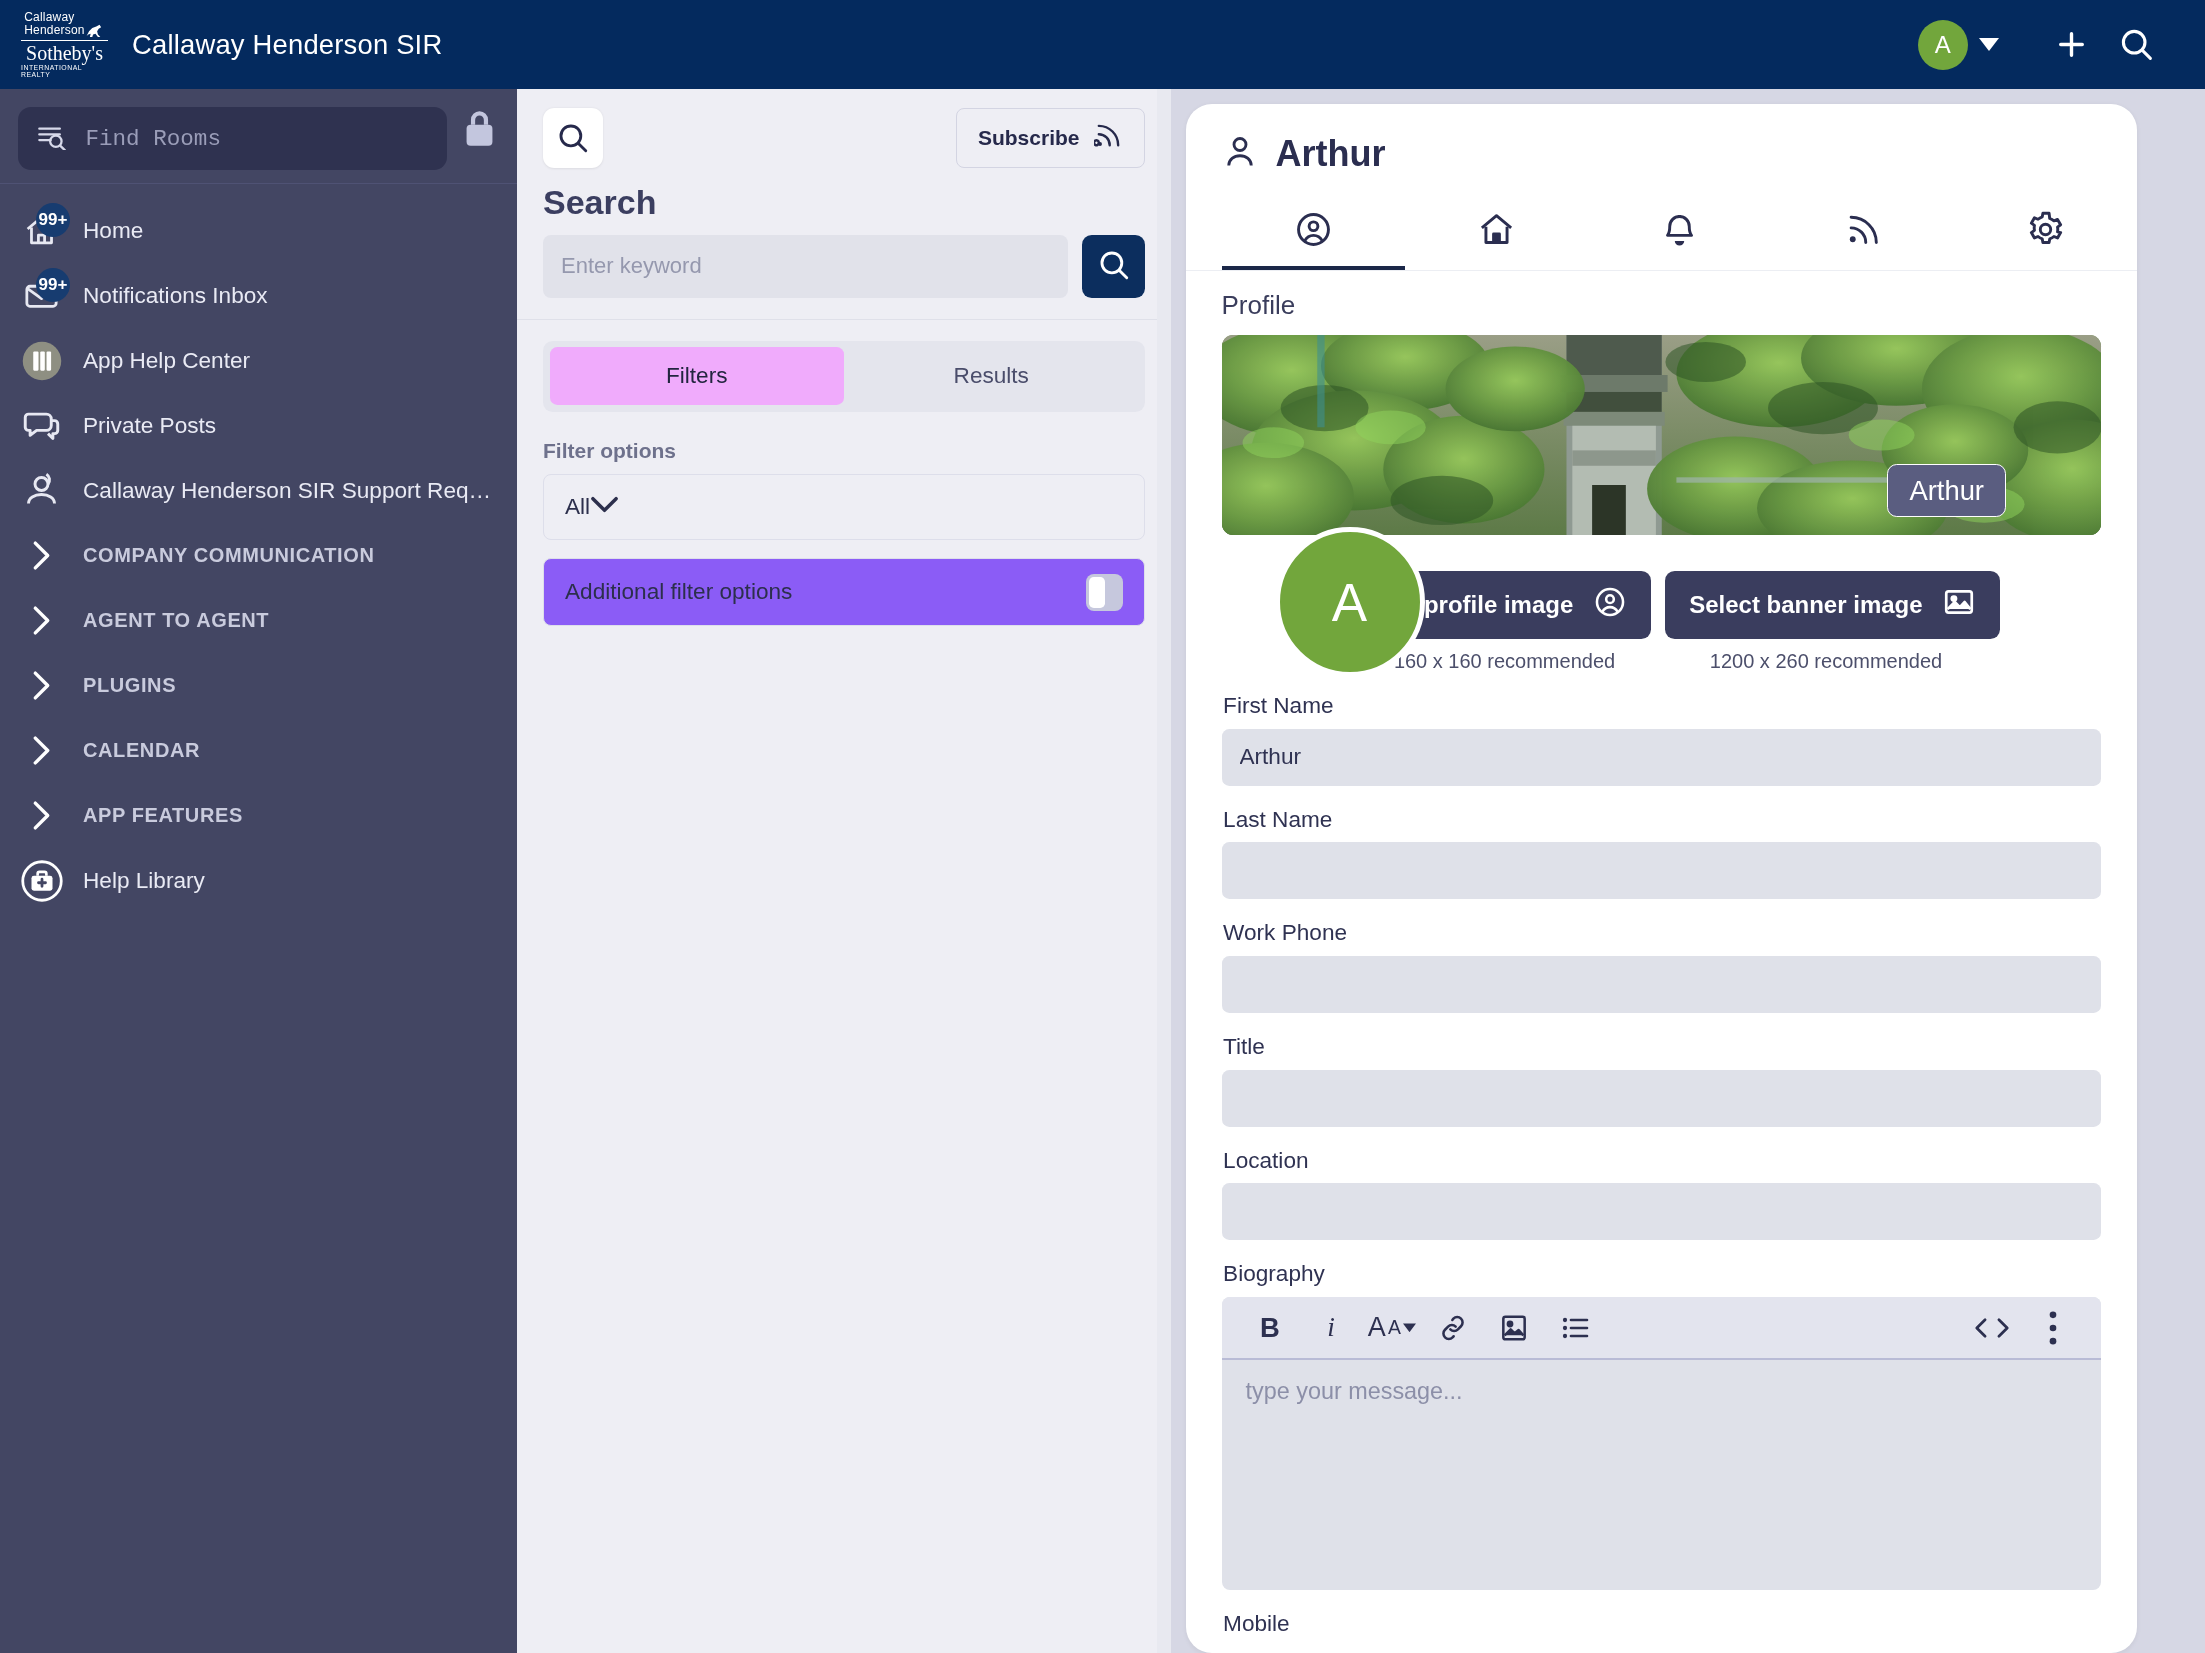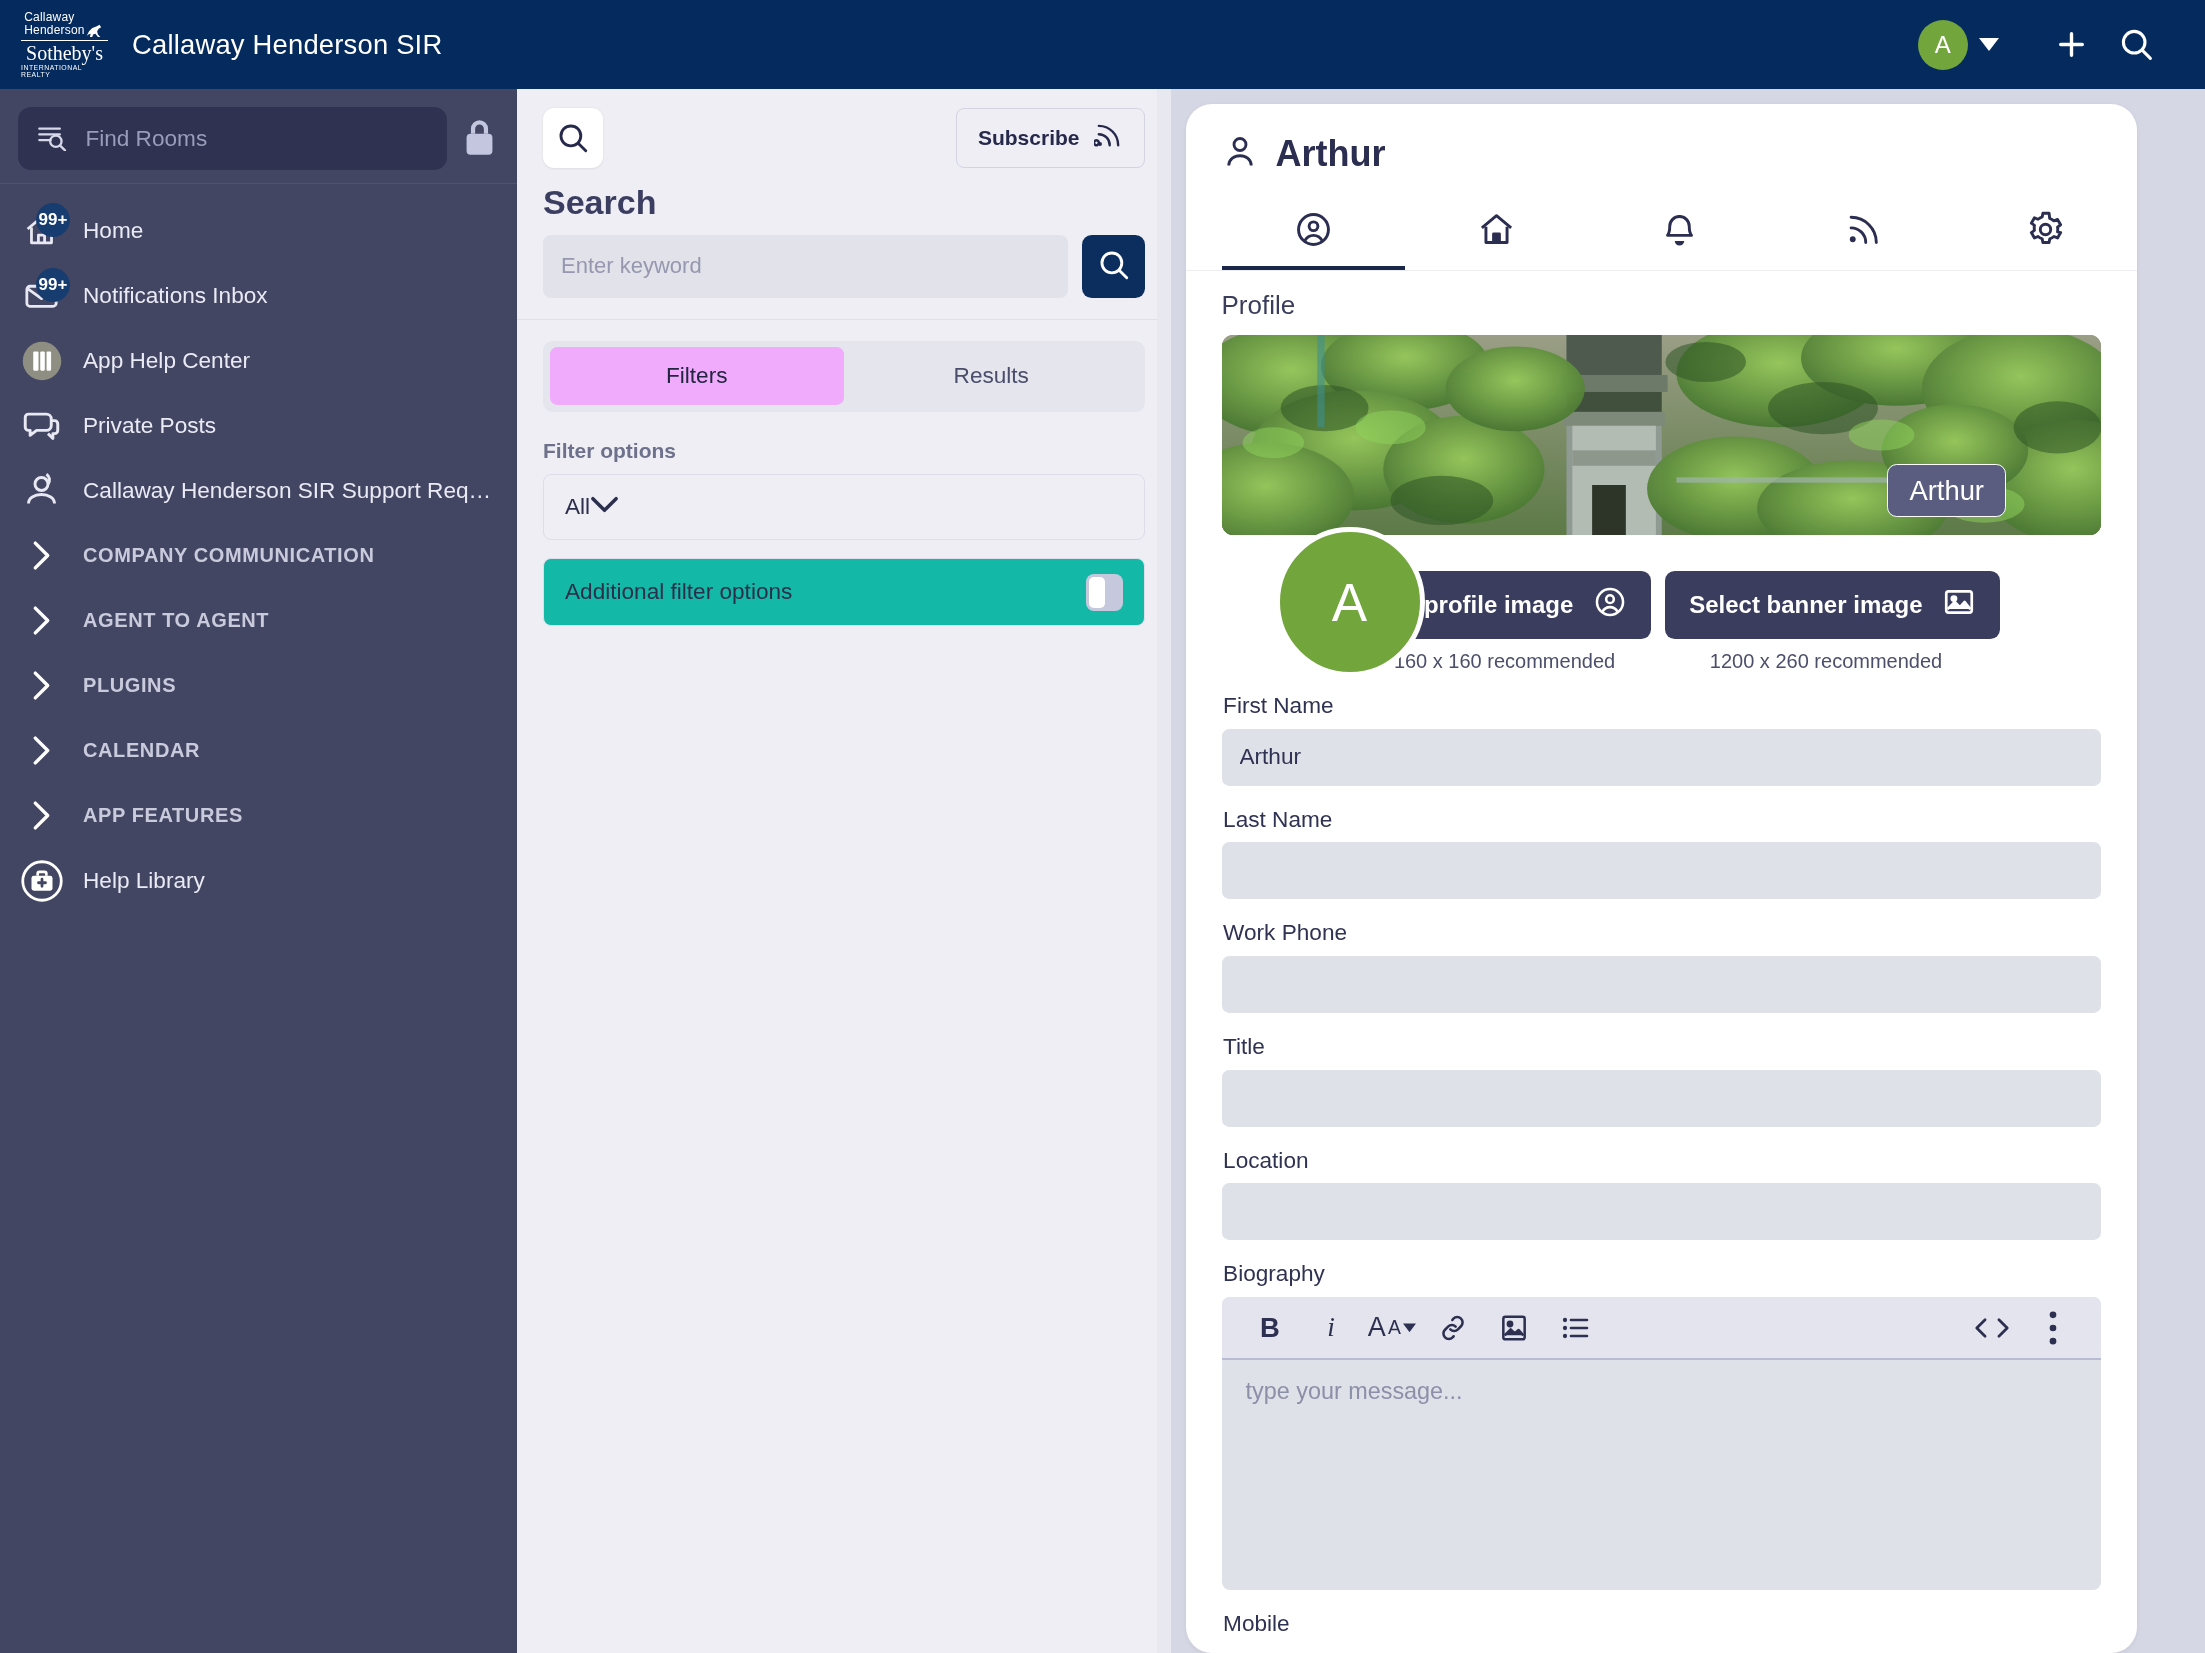--- a/index.html
+++ b/index.html
@@ -34,21 +34,21 @@
     display: flex; align-items: center; justify-content: center; font-size: 24px;
   }
   .caret-down { width: 0; height: 0; border-left: 10.5px solid transparent; border-right: 10.5px solid transparent; border-top: 13.7px solid #fff; }
   .icon-btn-top { width: 65px; height: 65px; display: flex; align-items: center; justify-content: center; color: #fff; }
 
   
   .body-row { flex: 1 1 auto; display: flex; min-height: 0; }
 
   
   .sidebar { width: 517px; flex: 0 0 517px; background: #434663; display: flex; flex-direction: column; }
-  .sb-search-row { display: flex; align-items: center; padding: 18px 18px 13px 18px; gap: 13px; }
+  .sb-search-row { display: flex; padding: 18px 18px 13px 18px; gap: 13px; font-family: Liberation Mono, monospace; }
   .sb-search-box {
     flex: 1 1 auto; height: 63px; background: #2f3250; border-radius: 13px;
     display: flex; align-items: center; padding: 0 19.4px; gap: 16px;
   }
   .sb-search-box .ph { color: #9a9db8; font-size: 22.6px; }
   .sb-divider { height: 0.8px; background: #4f5274; margin: 0 0 6.5px 0; }
   .sb-list { flex: 1 1 auto; overflow: hidden; padding-top: 8px; }
   .sb-item { display: flex; align-items: center; height: 65px; padding: 0 18px; gap: 18px; cursor: pointer; }
   .sb-icon-wrap { width: 47px; height: 47px; position: relative; display: flex; align-items: center; justify-content: center; color: #e7e8f2; flex: 0 0 47px;}
   .sb-badge {
@@ -96,21 +96,21 @@
   }
   .mp-tab.active { background: #f0abfc; color: #22253f; }
   .mp-filters { padding: 27.4px 26px 0 26px; }
   .mp-filter-label { font-size: 21px; color: #6e718c; font-weight: bold; margin-bottom: 11.3px; }
   .mp-select {
     height: 66px; border: 0.8px solid #dddeea; border-radius: 8px; background: #eeeef4;
     display: flex; align-items: center; justify-content: flex-start; padding: 0 21px;
     font-size: 22.6px; color: #2c2f4c; cursor: pointer;
   }
   .mp-toggle-row {
-    margin-top: 18px; height: 68px; border: 0.8px solid #dddeea; border-radius: 8px; background: #14b8a6;
+    margin-top: 18px; height: 68px; border: 0.8px solid #dddeea; border-radius: 8px; background: #8b5cf6;
     display: flex; align-items: center; justify-content: space-between; padding: 0 21px;
     font-size: 22.6px; color: #2c2f4c;
   }
   .toggle {
     width: 37px; height: 37px; background: #c6c8dd; border-radius: 8px;
     display: flex; align-items: center; padding: 3.2px; cursor: pointer;
   }
   .toggle .knob { width: 16px; height: 31px; background: #fff; border-radius: 4.8px; }
   .mp-scrollbar { position: absolute; right: 0; top: 0; width: 14.5px; height: 100%; background: #e8e9f0; }
 

